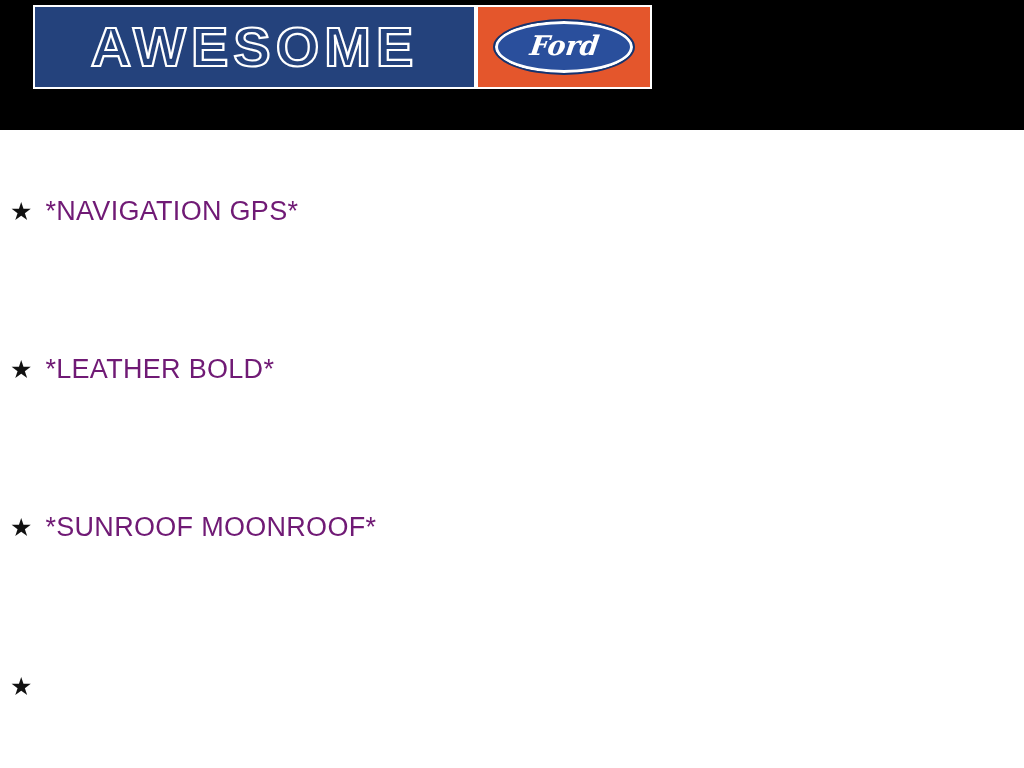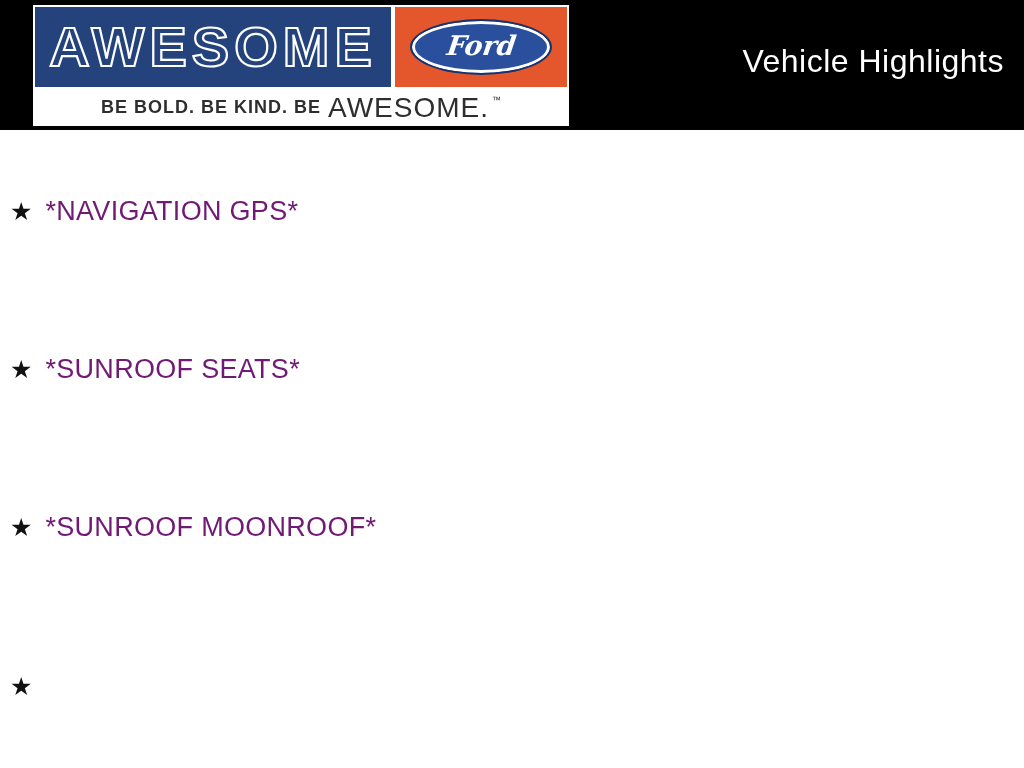--- a/index.html
+++ b/index.html
@@ -14,21 +14,21 @@
   
   .header-banner {
     position: absolute; top: 0; left: 0;
     width: 1024px; height: 130px;
     background: #000000;
   }
 
   
   .logo {
     position: absolute; left: 33px; top: 5px;
-    width: 536px; height: 121px;
+    width: 619px; height: 121px;
   }
   .logo-top {
     height: 84px;
     background: #ffffff;
     display: flex;
     padding: 2px;
     box-sizing: border-box;
     gap: 4px;
   }
   .brand-box {
@@ -140,37 +140,31 @@
     <div class="logo-top">
       <div class="brand-box">
         <span class="brand-wordmark">AWESOME</span>
       </div>
       <div class="ford-box">
         <div class="ford-oval">
           <span class="ford-script">Ford</span>
         </div>
       </div>
     </div>
-    <div class="logo-bottom">
-      <span class="tagline-prefix">BE BOLD. BE KIND. BE</span>
-      <span class="tagline-emphasis">AWESOME.</span>
-      <span class="tagline-tm">™</span>
-    </div>
   </div>
-  <div class="page-title">Vehicle Highlights</div>
 </div>
 
 <div class="highlight-item row-0">
   <span class="star-icon">★</span>
   <span class="highlight-label">*NAVIGATION GPS*</span>
 </div>
 
 <div class="highlight-item row-1">
   <span class="star-icon">★</span>
-  <span class="highlight-label">*SUNROOF SEATS*</span>
+  <span class="highlight-label">*LEATHER BOLD*</span>
 </div>
 
 <div class="highlight-item row-2">
   <span class="star-icon">★</span>
   <span class="highlight-label">*SUNROOF MOONROOF*</span>
 </div>
 
 <div class="highlight-item row-3">
   <span class="star-icon">★</span>
 </div>

